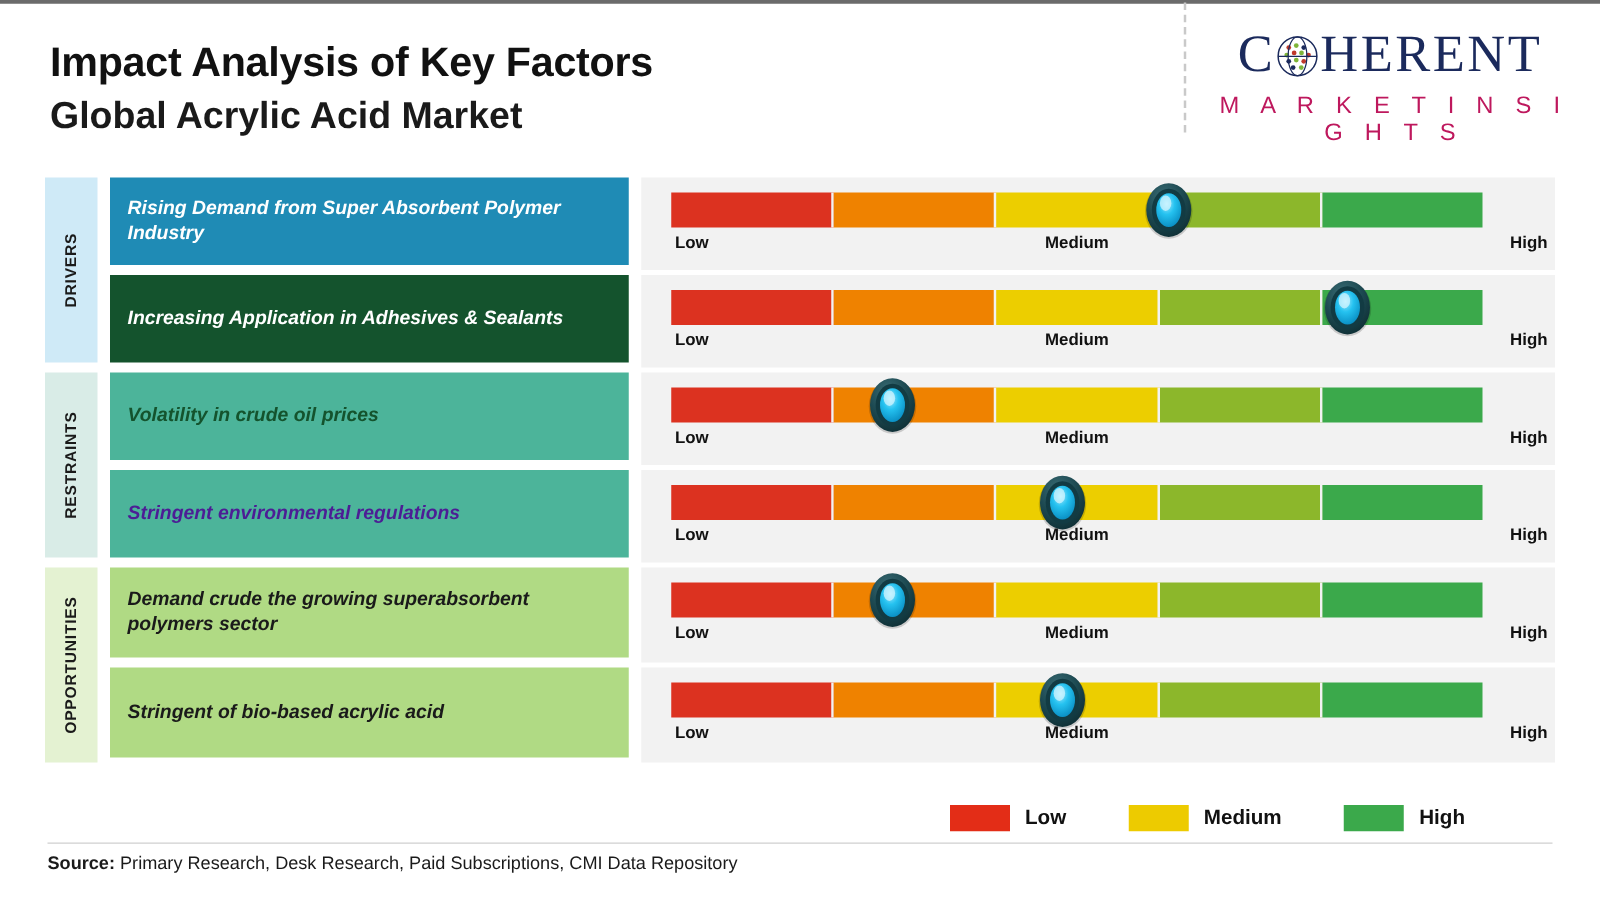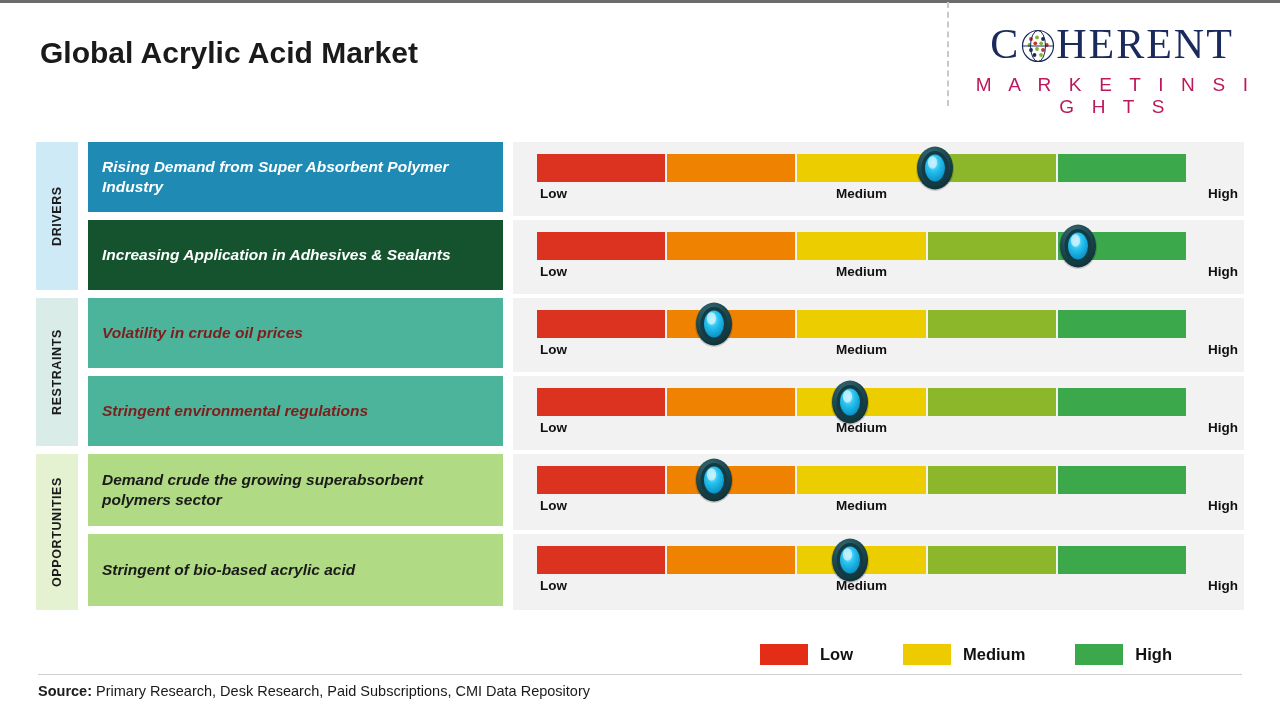--- a/index.html
+++ b/index.html
@@ -116,20 +116,21 @@
   .footer span.src-txt { font-weight: normal; }
 </style>
 </head>
 <body>
 
 <div class="page">
 
   <div class="top-rule"></div>
 
   <div class="header">
+    <div class="title-main">Impact Analysis of Key Factors</div>
     <div class="title-sub">Global Acrylic Acid Market</div>
   </div>
 
   <div class="logo-divider"></div>
   <div class="logo-wrap">
     <div class="logo-top">
       <span>C</span>
       <span class="logo-globe">
         <svg viewBox="0 0 34 34" width="34" height="34" aria-hidden="true">
           <circle cx="17" cy="17" r="15.5" fill="#ffffff" stroke="#1b2a5c" stroke-width="1.2"></circle>
@@ -225,21 +226,21 @@
             <ellipse cx="22" cy="24" rx="13.5" ry="17" fill="#123b43"></ellipse>
             <ellipse cx="22" cy="24" rx="10" ry="13.5" fill="url(#mkc1)"></ellipse>
             <ellipse cx="19.5" cy="18.5" rx="4.6" ry="6.2" fill="#d8f6ff" opacity="0.72"></ellipse>
           </svg></div>
         <div class="gauge-scale">
           <span class="scale-lbl scale-low">Low</span>
           <span class="scale-lbl scale-med">Medium</span>
           <span class="scale-lbl scale-high">High</span>
         </div>
       </div>
-      <div class="factor-box" style="top: 156px; height: 70px; background: rgb(76, 180, 154); color: #7f1d1d;">
+      <div class="factor-box" style="top: 156px; height: 70px; background: rgb(76, 180, 154); color: #14532d;">
         <span>Volatility in crude oil prices</span>
       </div>
       <div class="gauge-row" style="top: 156px; height: 74px;">
         <div class="gauge-bar">
           <div class="seg" style="background: rgb(220, 50, 32);"></div>
           <div class="seg" style="background: rgb(239, 130, 0);"></div>
           <div class="seg" style="background: rgb(236, 206, 0);"></div>
           <div class="seg" style="background: rgb(140, 183, 43);"></div>
           <div class="seg" style="background: rgb(59, 169, 75);"></div>
         </div>
@@ -261,21 +262,21 @@
             <ellipse cx="22" cy="24" rx="13.5" ry="17" fill="#123b43"></ellipse>
             <ellipse cx="22" cy="24" rx="10" ry="13.5" fill="url(#mkc2)"></ellipse>
             <ellipse cx="19.5" cy="18.5" rx="4.6" ry="6.2" fill="#d8f6ff" opacity="0.72"></ellipse>
           </svg></div>
         <div class="gauge-scale">
           <span class="scale-lbl scale-low">Low</span>
           <span class="scale-lbl scale-med">Medium</span>
           <span class="scale-lbl scale-high">High</span>
         </div>
       </div>
-      <div class="factor-box" style="top: 234px; height: 70px; background: rgb(76, 180, 154); color: #7f1d1d;">
+      <div class="factor-box" style="top: 234px; height: 70px; background: rgb(76, 180, 154); color: #4c1d95;">
         <span>Stringent environmental regulations</span>
       </div>
       <div class="gauge-row" style="top: 234px; height: 74px;">
         <div class="gauge-bar">
           <div class="seg" style="background: rgb(220, 50, 32);"></div>
           <div class="seg" style="background: rgb(239, 130, 0);"></div>
           <div class="seg" style="background: rgb(236, 206, 0);"></div>
           <div class="seg" style="background: rgb(140, 183, 43);"></div>
           <div class="seg" style="background: rgb(59, 169, 75);"></div>
         </div>

